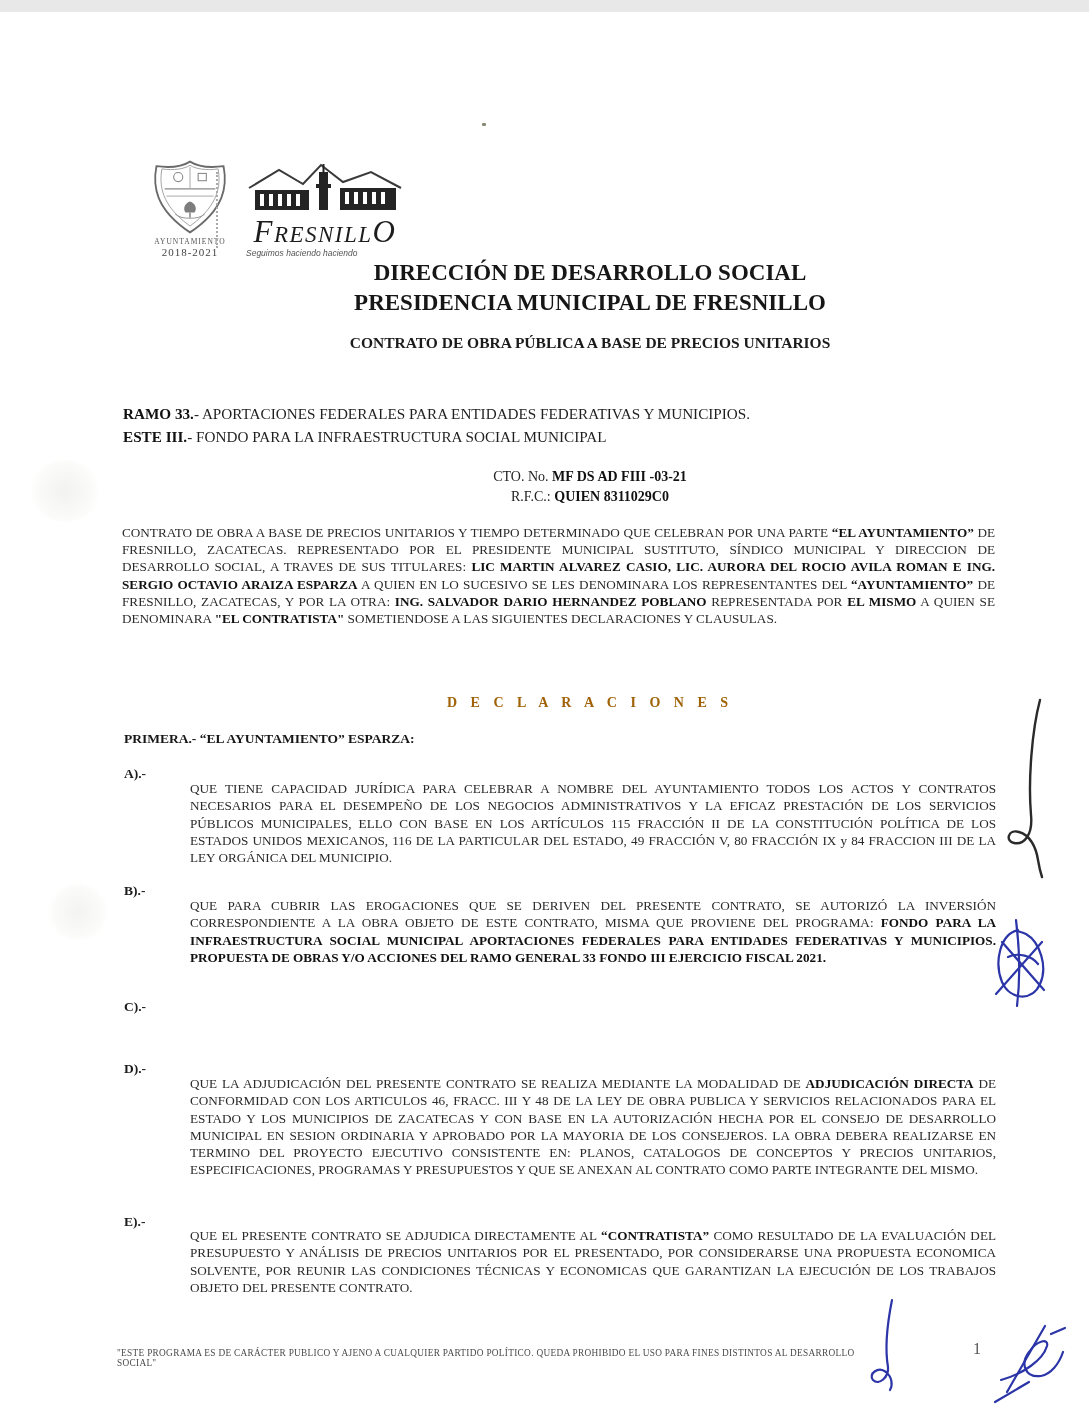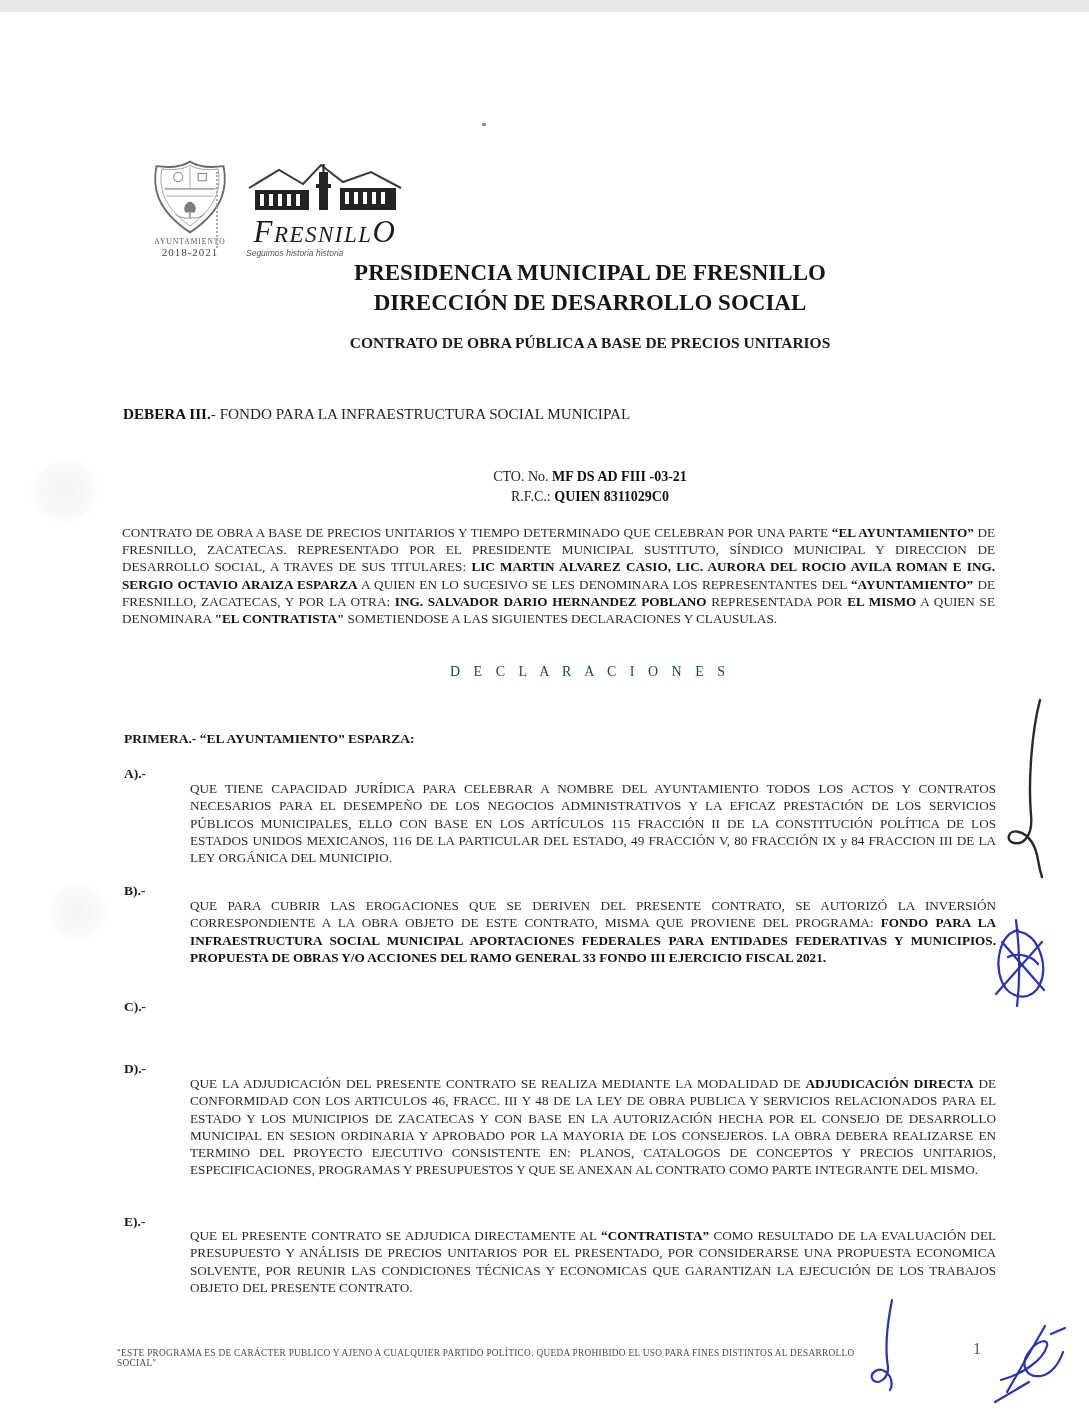--- a/index.html
+++ b/index.html
@@ -31,21 +31,21 @@
   .subtitle{font-size:15.5px;font-weight:bold;color:#1b1b1b;}
 
   .program{left:123px;top:390px;width:880px;font-size:15.2px;line-height:23px;color:#1f1f1f;}
   .program b{font-weight:bold;}
 
   .refs{top:455px;font-size:14px;line-height:20px;color:#222;}
   .refs b{font-weight:bold;}
 
   .intro{left:122px;top:512px;width:873px;font-size:13.2px;line-height:17.2px;text-align:justify;color:#2a2a2a;}
 
-  .decl-heading{top:652px;font-size:14px;font-weight:normal;letter-spacing:5px;color:#14532d;}
+  .decl-heading{top:683px;font-size:14px;font-weight:bold;letter-spacing:5px;color:#a16207;}
   .primera{left:124px;top:719px;font-size:13.5px;font-weight:bold;color:#161616;}
 
   .item-label{left:124px;font-size:13.5px;font-weight:bold;color:#1b1b1b;}
   .item-text{left:190px;width:806px;font-size:13.2px;line-height:17.3px;text-align:justify;color:#2a2a2a;}
 
   .footer-note{left:117px;top:1336px;width:740px;font-size:9.3px;letter-spacing:.3px;color:#4a4a4a;}
   .page-num{left:973px;top:1328px;font-size:16px;color:#555;}
 
   .speck{left:482px;top:111px;width:4px;height:3px;background:#8a8a78;border-radius:1px;}
   .ghost{border-radius:50%;}
@@ -99,33 +99,34 @@
         <rect x="51" y="32" width="4" height="12"></rect>
         <rect x="100" y="30" width="4" height="12"></rect>
         <rect x="109" y="30" width="4" height="12"></rect>
         <rect x="118" y="30" width="4" height="12"></rect>
         <rect x="127" y="30" width="4" height="12"></rect>
         <rect x="136" y="30" width="4" height="12"></rect>
       </g>
       <line x1="78.5" y1="10" x2="78.5" y2="2" stroke="#242424" stroke-width="2"></line>
     </svg>
     <div class="brand-name"><span class="cap">F</span><span>RESNILL</span><span class="cap">O</span></div>
-    <div class="brand-tagline">Seguimos historia historia</div>
+    <div class="brand-tagline">Seguimos haciendo haciendo</div>
   </div>
 
   <div class="abs center-band" style="top:246px;">
+    <div class="title-line">DIRECCIÓN DE DESARROLLO SOCIAL</div>
     <div class="title-line">PRESIDENCIA MUNICIPAL DE FRESNILLO</div>
-    <div class="title-line">DIRECCIÓN DE DESARROLLO SOCIAL</div>
   </div>
   <div class="abs center-band" style="top:322px;">
     <span class="subtitle">CONTRATO DE OBRA PÚBLICA A BASE DE PRECIOS UNITARIOS</span>
   </div>
 
   <div class="abs program">
-    <div><b>DEBERA III.</b><span>- FONDO PARA LA INFRAESTRUCTURA SOCIAL MUNICIPAL</span></div>
+    <div><b>RAMO 33.</b><span>- APORTACIONES FEDERALES PARA ENTIDADES FEDERATIVAS Y MUNICIPIOS.</span></div>
+    <div><b>ESTE III.</b><span>- FONDO PARA LA INFRAESTRUCTURA SOCIAL MUNICIPAL</span></div>
   </div>
 
   <div class="abs center-band refs">
     <div><span>CTO. No. </span><b>MF DS AD FIII -03-21</b></div>
     <div><span>R.F.C.: </span><b>QUIEN 8311029C0</b></div>
   </div>
 
   <div class="abs intro"><span>CONTRATO DE OBRA A BASE DE PRECIOS UNITARIOS Y TIEMPO DETERMINADO QUE CELEBRAN POR UNA PARTE </span><b>“EL AYUNTAMIENTO”</b><span> DE FRESNILLO, ZACATECAS. REPRESENTADO POR EL PRESIDENTE MUNICIPAL SUSTITUTO, SÍNDICO MUNICIPAL Y DIRECCION DE DESARROLLO SOCIAL, A TRAVES DE SUS TITULARES: </span><b>LIC MARTIN ALVAREZ CASIO, LIC. AURORA DEL ROCIO AVILA ROMAN E ING. SERGIO OCTAVIO ARAIZA ESPARZA</b><span> A QUIEN EN LO SUCESIVO SE LES DENOMINARA LOS REPRESENTANTES DEL </span><b>“AYUNTAMIENTO”</b><span> DE FRESNILLO, ZACATECAS, Y POR LA OTRA: </span><b>ING. SALVADOR DARIO HERNANDEZ POBLANO</b><span> REPRESENTADA POR </span><b>EL MISMO</b><span> A QUIEN SE DENOMINARA </span><b>"EL CONTRATISTA"</b><span> SOMETIENDOSE A LAS SIGUIENTES DECLARACIONES Y CLAUSULAS.</span></div>
 
   <div class="abs center-band decl-heading">D E C L A R A C I O N E S</div>

